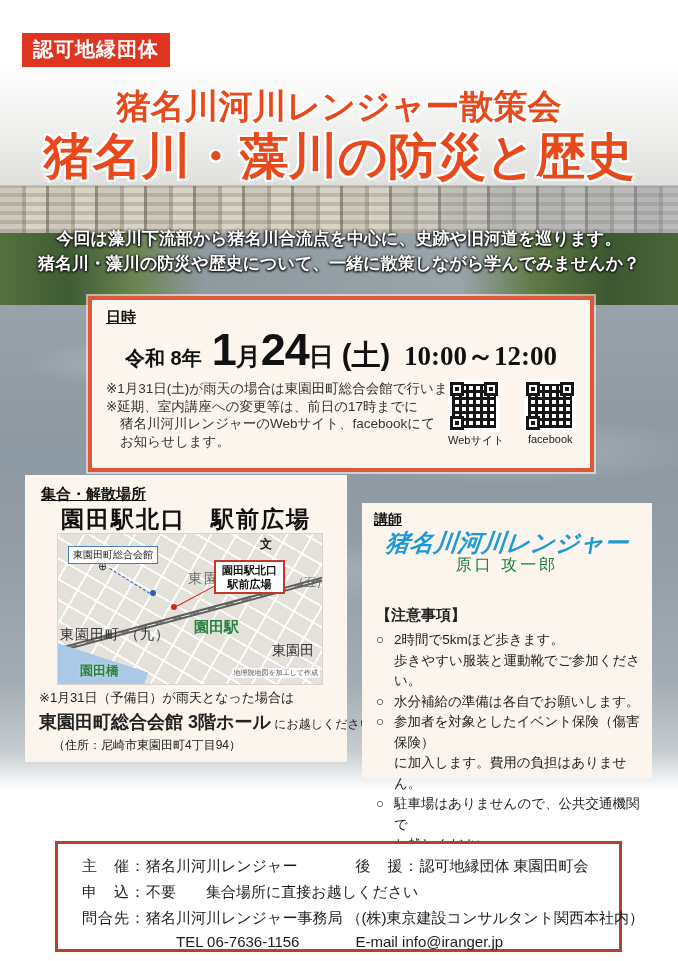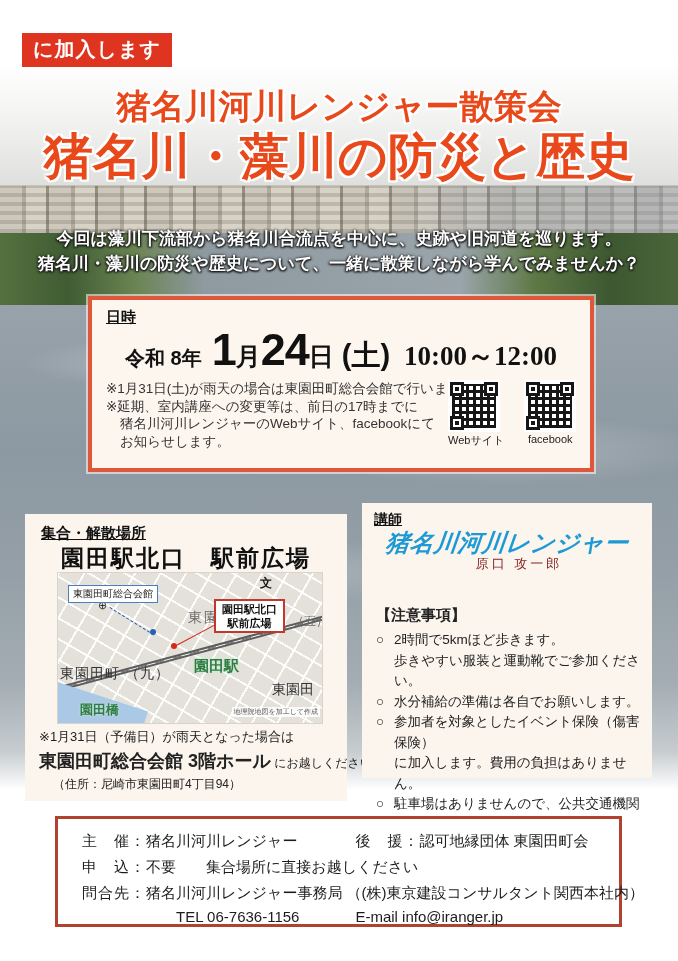--- a/index.html
+++ b/index.html
@@ -79,21 +79,21 @@
       repeating-linear-gradient(0deg,#161616 0 3px,rgba(0,0,0,0) 3px 7px),
       repeating-linear-gradient(90deg,#161616 0 3px,rgba(0,0,0,0) 3px 7px);
     background-size:44px 44px; background-position:1px 1px; background-repeat:no-repeat;
   }
   .fp { position:absolute; width:14px; height:14px; border:3px solid #161616; background:#fff; }
   .fp::after { content:""; position:absolute; inset:2px; background:#161616; }
   .fp.tl { left:-1px; top:-1px; } .fp.tr { right:-1px; top:-1px; } .fp.bl { left:-1px; bottom:-1px; }
   .qr-label { font-size:11px; color:#222; margin-top:1px; }
   
   .panel { position:absolute; background:#fbf5ed; }
-  .meeting { left:25px; top:514px; width:322px; height:287px; }
+  .meeting { left:25px; top:475px; width:322px; height:287px; }
   .meeting .sec-head { position:absolute; left:16px; top:10px; }
   .place { position:absolute; left:0; top:29px; width:100%; text-align:center; font-size:23px; font-weight:bold; color:#111; letter-spacing:2px; }
   
   .map {
     position:absolute; left:32px; top:58px; width:266px; height:152px; overflow:hidden;
     background:
       repeating-linear-gradient(30deg, rgba(255,255,255,.9) 0 2px, rgba(255,255,255,0) 2px 18px),
       repeating-linear-gradient(120deg, rgba(255,255,255,.9) 0 2px, rgba(255,255,255,0) 2px 22px),
       #e4e1da;
     border:1px solid #d8d4cc; font-family:"Liberation Sans",sans-serif;
@@ -130,50 +130,50 @@
   .rain-suffix { font-size:12px; }
   .rain-addr { font-size:12px; margin-top:3px; padding-left:14px; }
   
   .lecturer { left:362px; top:503px; width:290px; height:92px; }
   .lecturer .sec-head { position:absolute; left:12px; top:8px; font-size:14px; }
   .lect-org {
     position:absolute; left:0; top:24px; width:100%; text-align:center;
     color:#1d9ad6; font-size:24px; font-weight:bold; font-style:italic;
     transform:skewX(-6deg); letter-spacing:0px; white-space:nowrap;
   }
-  .lect-name { position:absolute; left:0; top:52px; width:100%; text-align:center; font-size:13px; color:#7f1d1d; letter-spacing:3px;margin-left:12px; }
+  .lect-name { position:absolute; left:0; top:52px; width:100%; text-align:center; font-size:16px; color:#15803d; letter-spacing:3px; }
   
   .notesbox { left:362px; top:594px; width:290px; height:184px; }
   .notes-head { position:absolute; left:14px; top:12px; font-size:15px; font-weight:bold; color:#222; }
   .notes-list { position:absolute; left:14px; top:36px; width:266px; font-size:13.5px; line-height:20.5px; color:#222; }
   .note-row { display:flex; }
   .note-marker { width:18px; flex:0 0 18px; }
   
   .footer {
-    position:absolute; left:55px; top:816px; width:567px; height:111px;
+    position:absolute; left:55px; top:841px; width:567px; height:111px;
     border:3px solid #b0432f; background:#fff; color:#1c1c1c; font-size:15px;
   }
   .f-row { position:absolute; left:24px; white-space:nowrap; }
   .f-r1 { top:13px; } .f-r2 { top:39px; } .f-r3 { top:65px; }
   .f-r4 { top:89px; left:118px; }
   .f-gap1 { display:inline-block; width:58px; }
   .f-gap2 { display:inline-block; width:56px; }
   .f-label { letter-spacing:1px; }
 </style>
 </head>
 <body>
 
 <div class="photo">
   <div class="sky"></div>
   <div class="buildings"></div>
   <div class="banks"></div>
   <div class="water"></div>
 </div>
 
-<div class="badge">に加入します</div>
+<div class="badge">認可地縁団体</div>
 
 <div class="title1">猪名川河川レンジャー散策会</div>
 <div class="title2">猪名川・藻川の防災と歴史</div>
 
 <div class="intro">
   <div>今回は藻川下流部から猪名川合流点を中心に、史跡や旧河道を巡ります。</div>
   <div>猪名川・藻川の防災や歴史について、一緒に散策しながら学んでみませんか？</div>
 </div>
 
 <div class="datebox">

